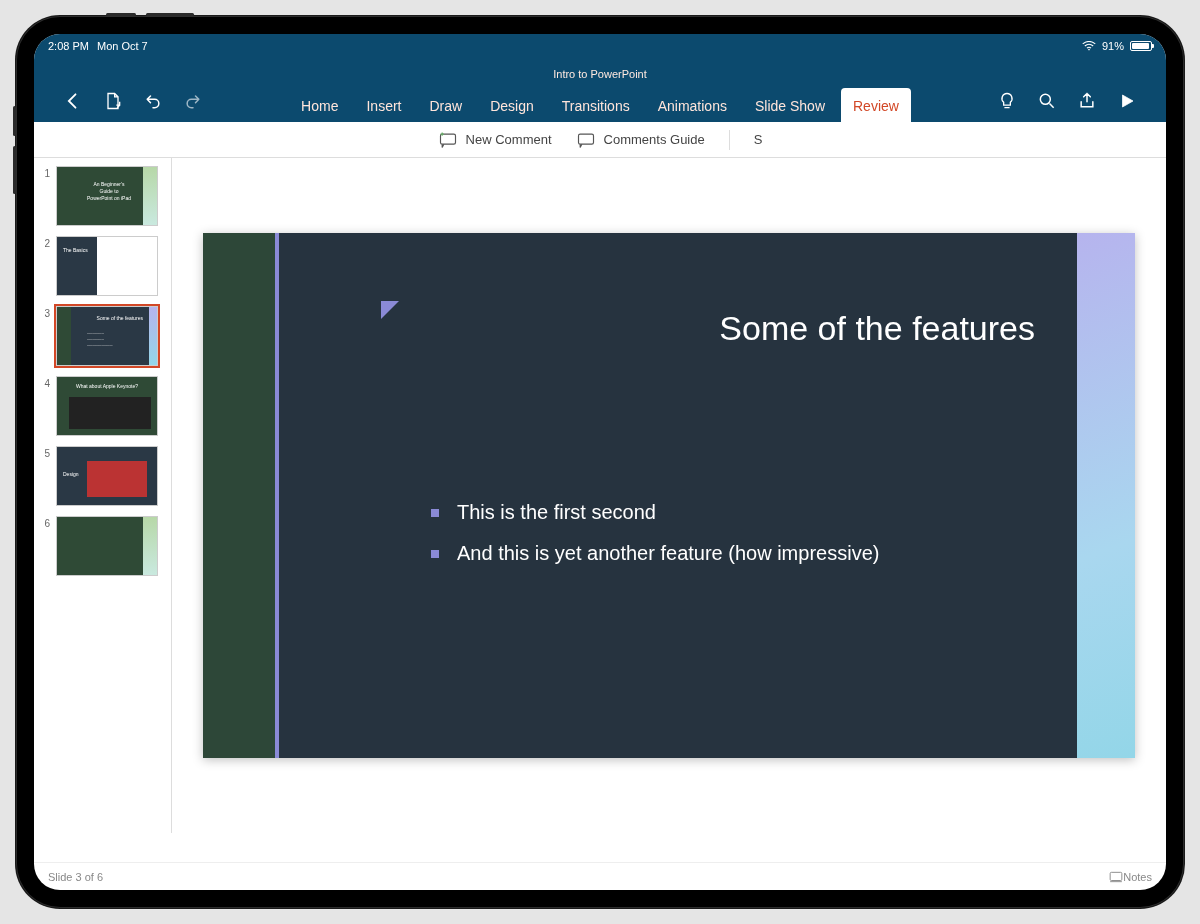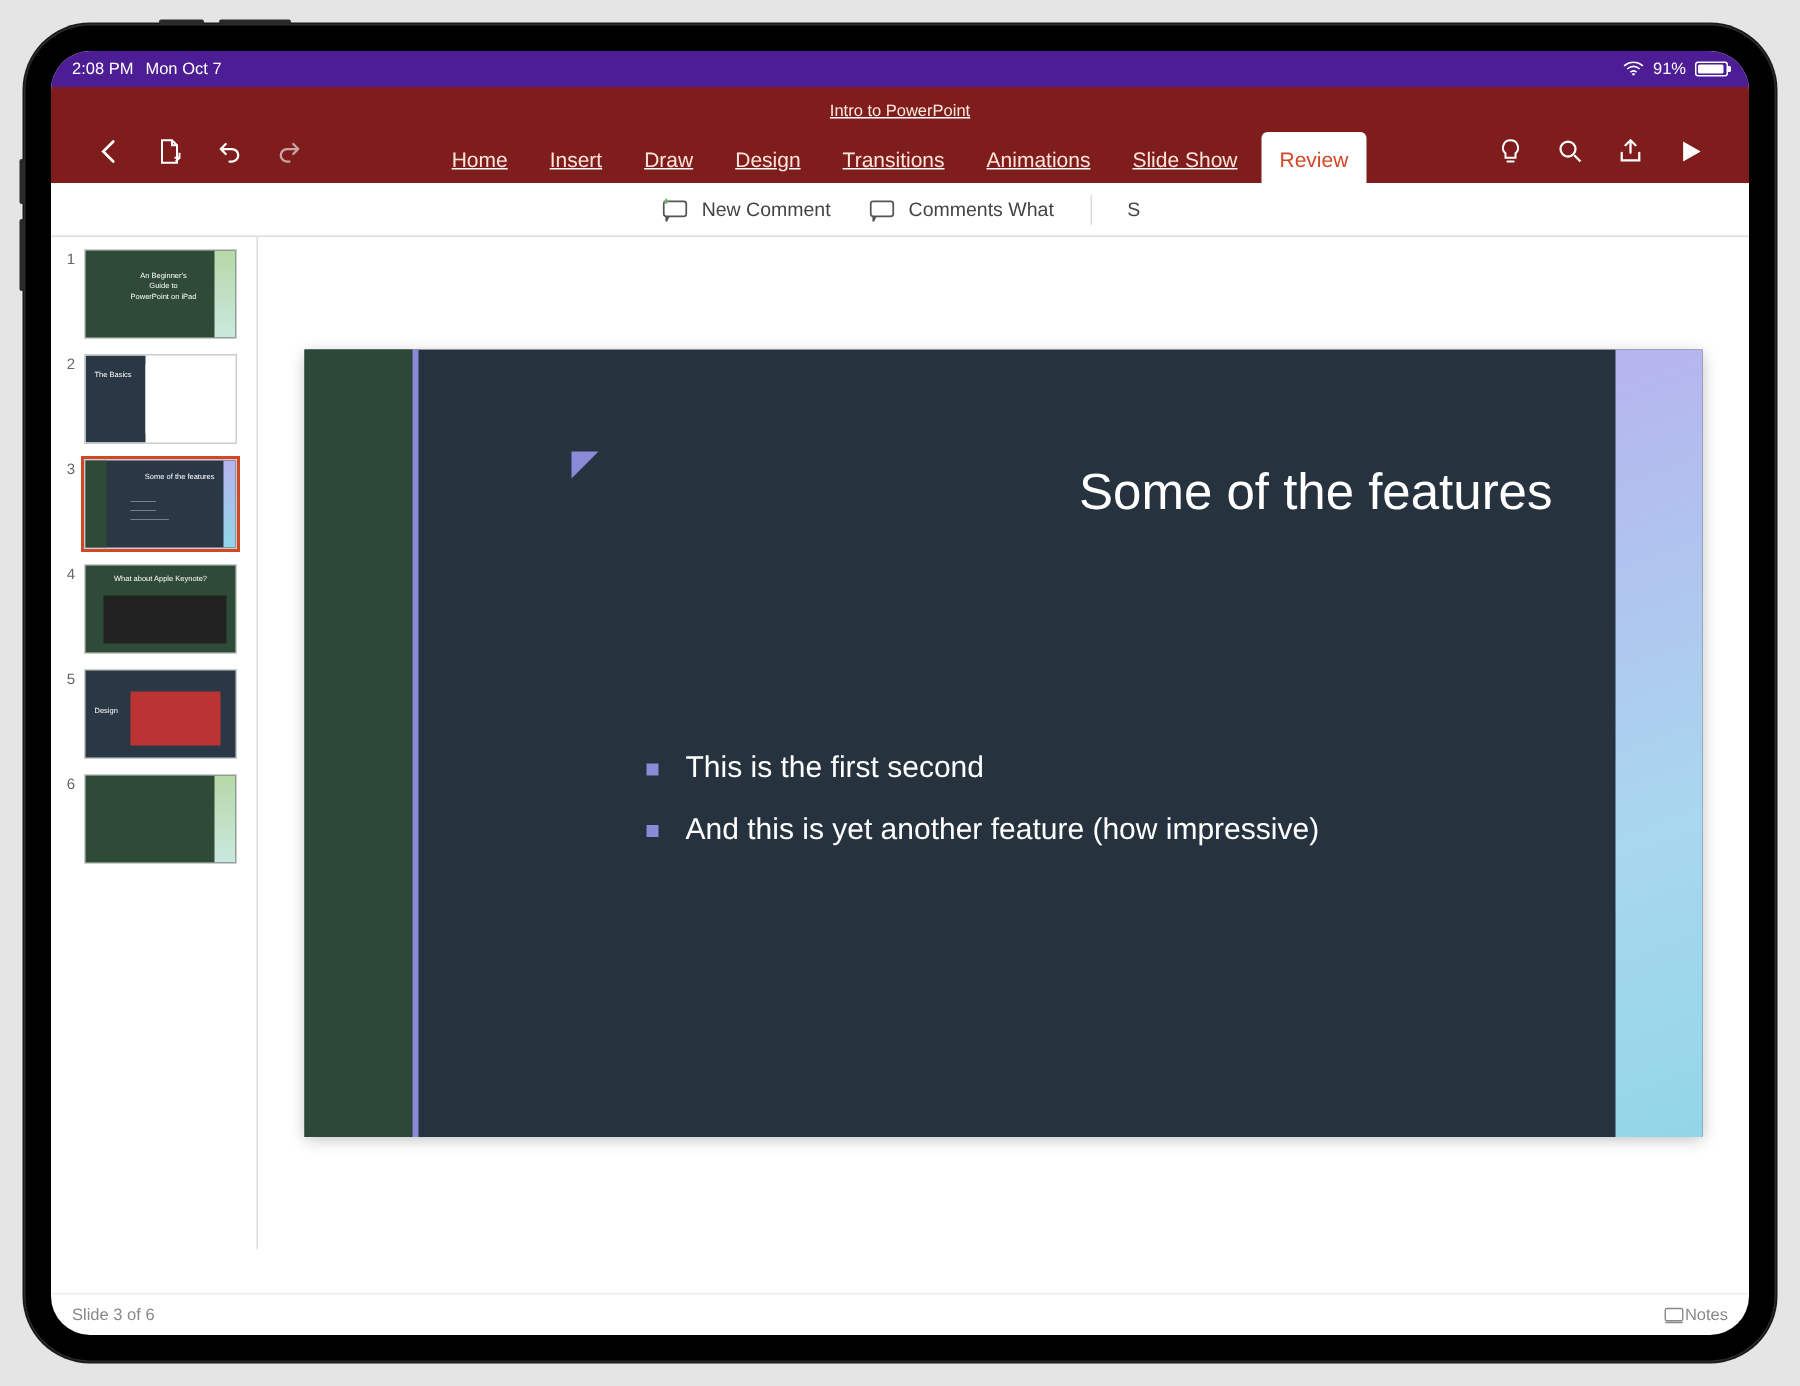--- a/index.html
+++ b/index.html
@@ -26,44 +26,43 @@
     height: 100%;
     background: #fff;
     border-radius: 26px;
     overflow: hidden;
     display: flex;
     flex-direction: column;
   }
   
   .statusbar {
     height: 24px;
-    background: #4c1d95;
+    background: #0c4a6e;
     color: #fff;
     display: flex;
     align-items: center;
     padding: 0 14px;
     font-size: 11px;
     justify-content: space-between;
   }
   .statusbar .left { display:flex; gap:8px; }
   .statusbar .right { display:flex; gap:6px; align-items:center;}
   .battery {
     width: 22px; height: 10px; border:1px solid #fff; border-radius:2px; position:relative;
     display:inline-block;
   }
   .battery:after{content:"";position:absolute;right:-3px;top:2px;width:2px;height:4px;background:#fff;border-radius:0 1px 1px 0;}
   .battery .fill{position:absolute;left:1px;top:1px;bottom:1px;width:85%;background:#fff;border-radius:1px;}
   
   .titlebar {
-    background: #7f1d1d;
+    background: #0c4a6e;
     color: #fff;
     height: 64px;
     display:flex;
     flex-direction:column;
-    text-decoration:underline;
   }
   .titlebar .row1 {
     height:22px; display:flex; justify-content:center; align-items:flex-end;
     font-size:11px; color:#ffe9e0;
   }
   .titlebar .row2 {
     flex:1; display:flex; align-items:center; padding:0 28px;
   }
   .tb-left, .tb-right { display:flex; align-items:center; gap:18px; min-width:180px;}
   .tb-right { justify-content:flex-end; }
@@ -229,21 +228,21 @@
             <path d="M7 15l-2 4v-4"></path>
             <path d="M5 1h4M7 -1v4" transform="translate(-2,2)" stroke="#6a6"></path>
           </svg>
         <span>New Comment</span>
       </div>
       <div class="grp">
         <svg class="ribbon-icon" viewBox="0 0 24 20">
             <rect x="3" y="3" width="18" height="12" rx="2"></rect>
             <path d="M7 15l-2 4v-4"></path>
           </svg>
-        <span>Comments What</span>
+        <span>Comments Guide</span>
       </div>
       <div class="sep"></div>
       <div class="grp">
         <span>S</span>
       </div>
     </div>
 
     <div class="main">
       <div class="sidebar">
         <div class="thumb-row">

